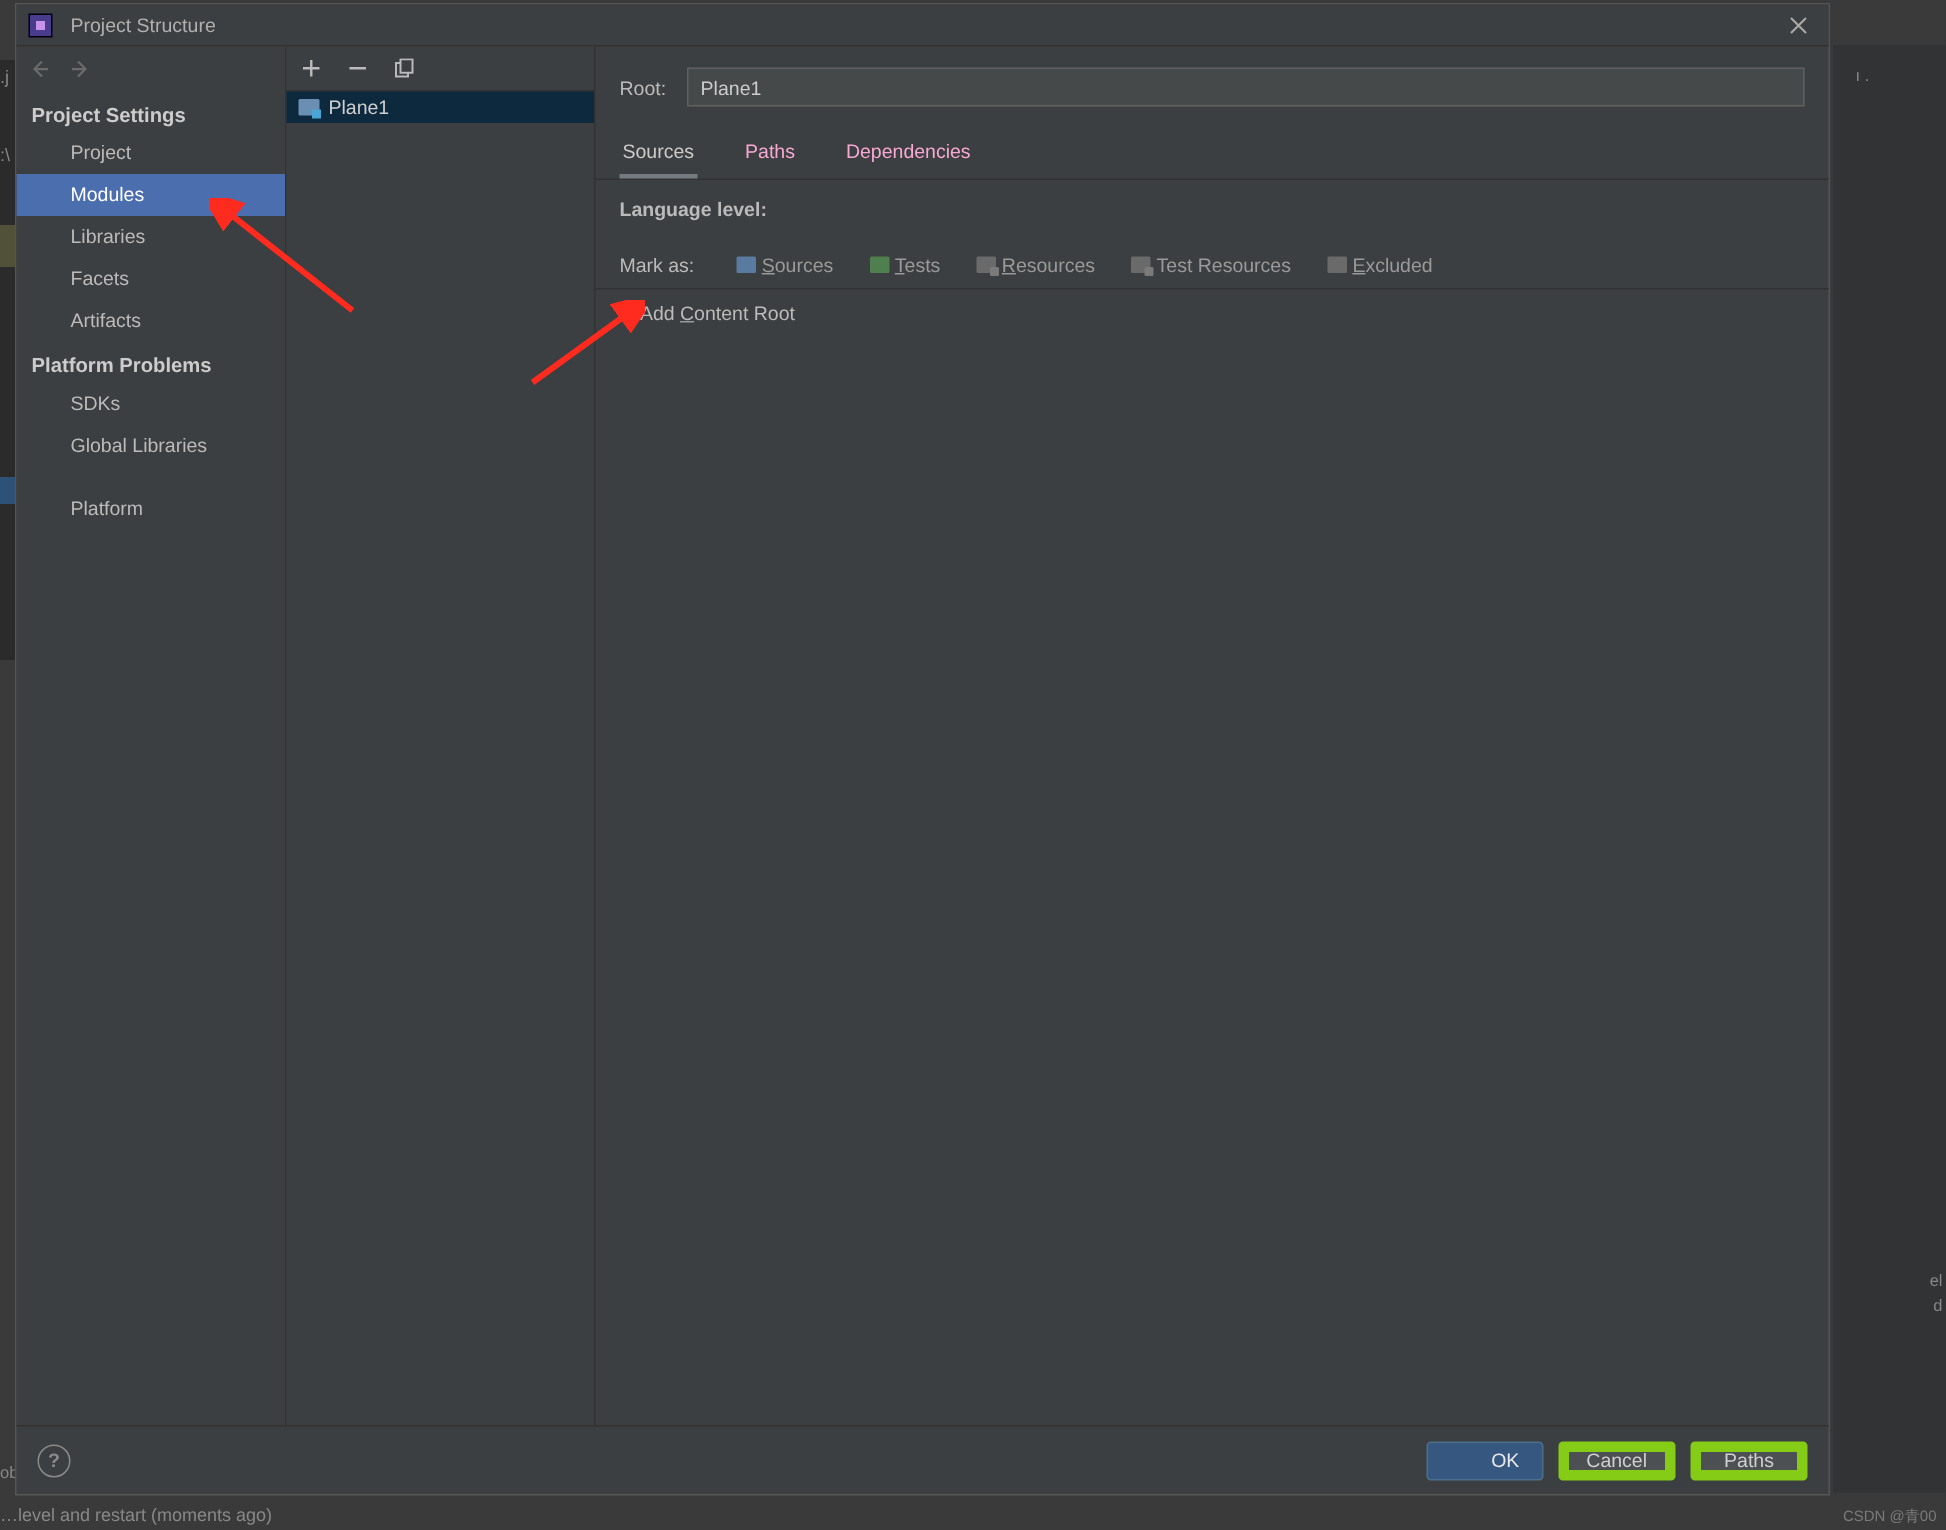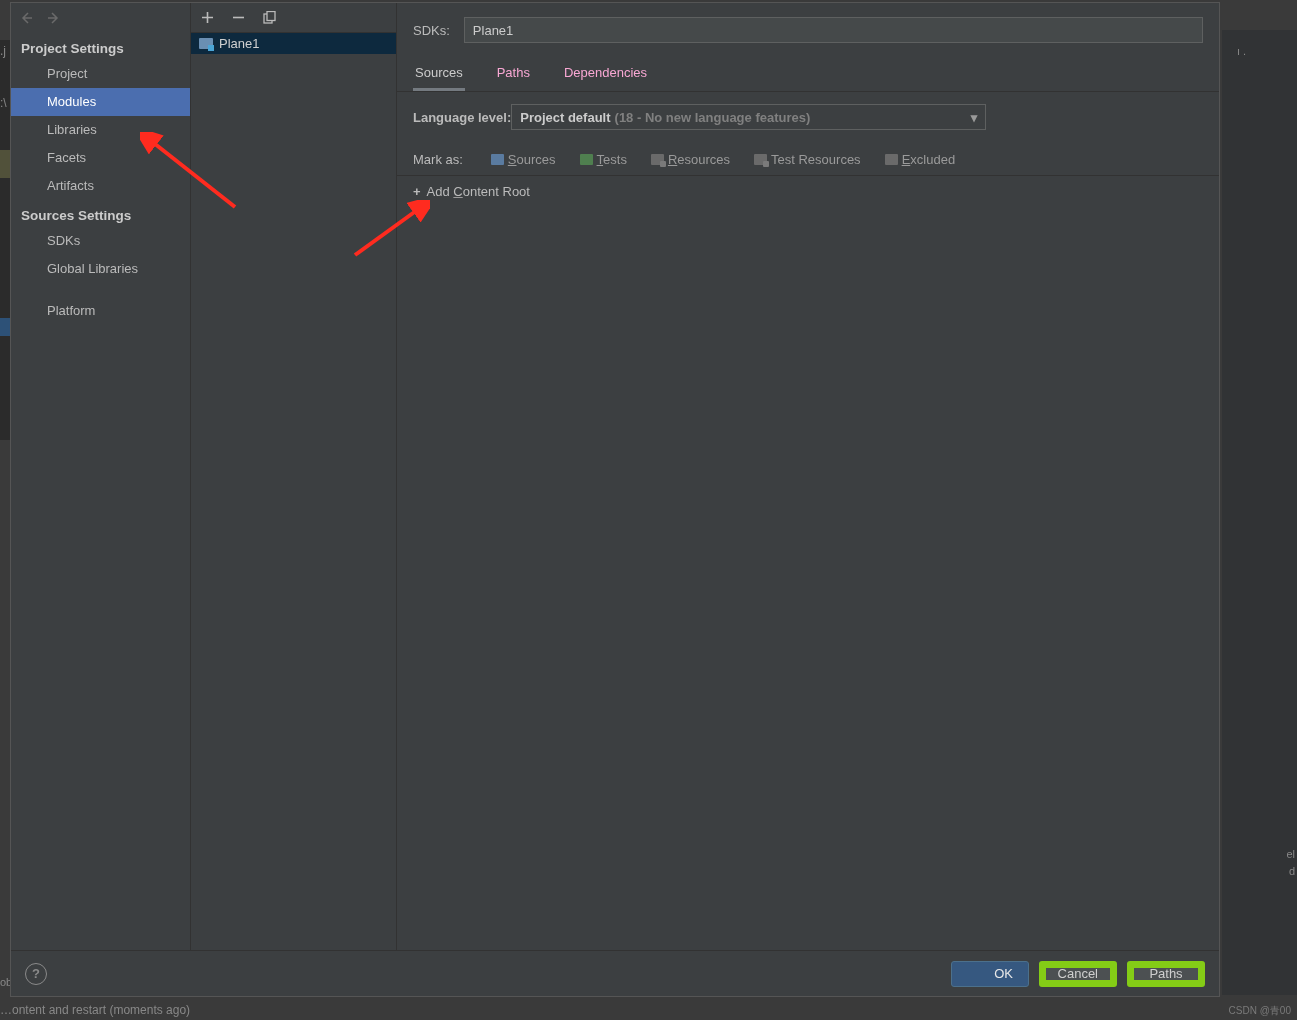--- a/index.html
+++ b/index.html
@@ -99,23 +99,33 @@
   <div class="outer-right-strip"></div>
   <div class="outer-left-strip"></div>
   <div class="outer-left-j">.j</div>
   <div class="outer-left-y">:\</div>
   <div class="outer-band"></div>
   <div class="outer-yellow"></div>
   <div class="rside1">ı .</div>
   <div class="rside2">el</div>
   <div class="rside3">d</div>
   <div class="obtext">ob</div>
-  <div class="outer-text">…ontent and restart (moments ago)</div>
+  <div class="outer-text">…level and restart (moments ago)</div>
 
   <div class="dialog">
+    <div class="titlebar">
+      <div class="titlebar-icon"></div>
+      <div class="titlebar-title">Project Structure</div>
+      <div class="titlebar-spacer"></div>
+      <div class="titlebar-close">
+        <svg viewBox="0 0 12 12">
+            <path d="M1 1 L11 11 M11 1 L1 11" stroke="#aaa" stroke-width="1.4" fill="none"></path>
+          </svg>
+      </div>
+    </div>
 
     <div class="body">
       <div class="sidebar">
         <div class="sidebar-toolbar">
           <div class="nav-arrow">
             <svg viewBox="0 0 14 14">
                 <path d="M9 2 L4 7 L9 12 M4 7 H13" stroke="#6a6a6a" stroke-width="1.5" fill="none"></path>
               </svg>
           </div>
           <div class="nav-arrow">
@@ -123,21 +133,21 @@
                 <path d="M5 2 L10 7 L5 12 M10 7 H1" stroke="#6a6a6a" stroke-width="1.5" fill="none"></path>
               </svg>
           </div>
         </div>
         <div class="sidebar-heading">Project Settings</div>
         <div class="sidebar-item">Project</div>
         <div class="sidebar-item selected">Modules</div>
         <div class="sidebar-item">Libraries</div>
         <div class="sidebar-item">Facets</div>
         <div class="sidebar-item">Artifacts</div>
-        <div class="sidebar-heading">Sources Settings</div>
+        <div class="sidebar-heading">Platform Problems</div>
         <div class="sidebar-item">SDKs</div>
         <div class="sidebar-item">Global Libraries</div>
         <div style="height:14px"></div>
         <div class="sidebar-item">Platform</div>
       </div>
 
       <div class="middle">
         <div class="middle-toolbar">
           <div class="tb-btn">
             <svg viewBox="0 0 13 13">
@@ -160,36 +170,30 @@
           <span class="module-icon">
             <span class="module-icon-folder"></span>
               <span class="module-icon-square"></span>
           </span>
           <span>Plane1</span>
         </div>
       </div>
 
       <div class="main">
         <div class="name-row">
-          <span class="name-label">SDKs:</span>
+          <span class="name-label">Root:</span>
           <input class="name-input" value="Plane1" style="">
         </div>
         <div class="tabs">
           <div class="tab active">Sources</div>
           <div class="tab">Paths</div>
           <div class="tab">Dependencies</div>
         </div>
         <div class="lang-row">
           <span>Language level:</span>
-          <div class="lang-select">
-            <span class="lang-select-text">Project default</span>
-            <span class="lang-select-hint"> (18 - No new language features)</span>
-            <span class="lang-select-spacer"></span>
-            <span class="lang-select-caret">▾</span>
-          </div>
         </div>
         <div class="mark-row">
           <span class="mark-label">Mark as:</span>
           <span class="mark-item">
             <span class="folder-icon folder-blue"></span>
             <span><span class="underline-first">S</span><span>ources</span></span>
           </span>
           <span class="mark-item">
             <span class="folder-icon folder-green"></span>
             <span><span class="underline-first">T</span>ests</span>

